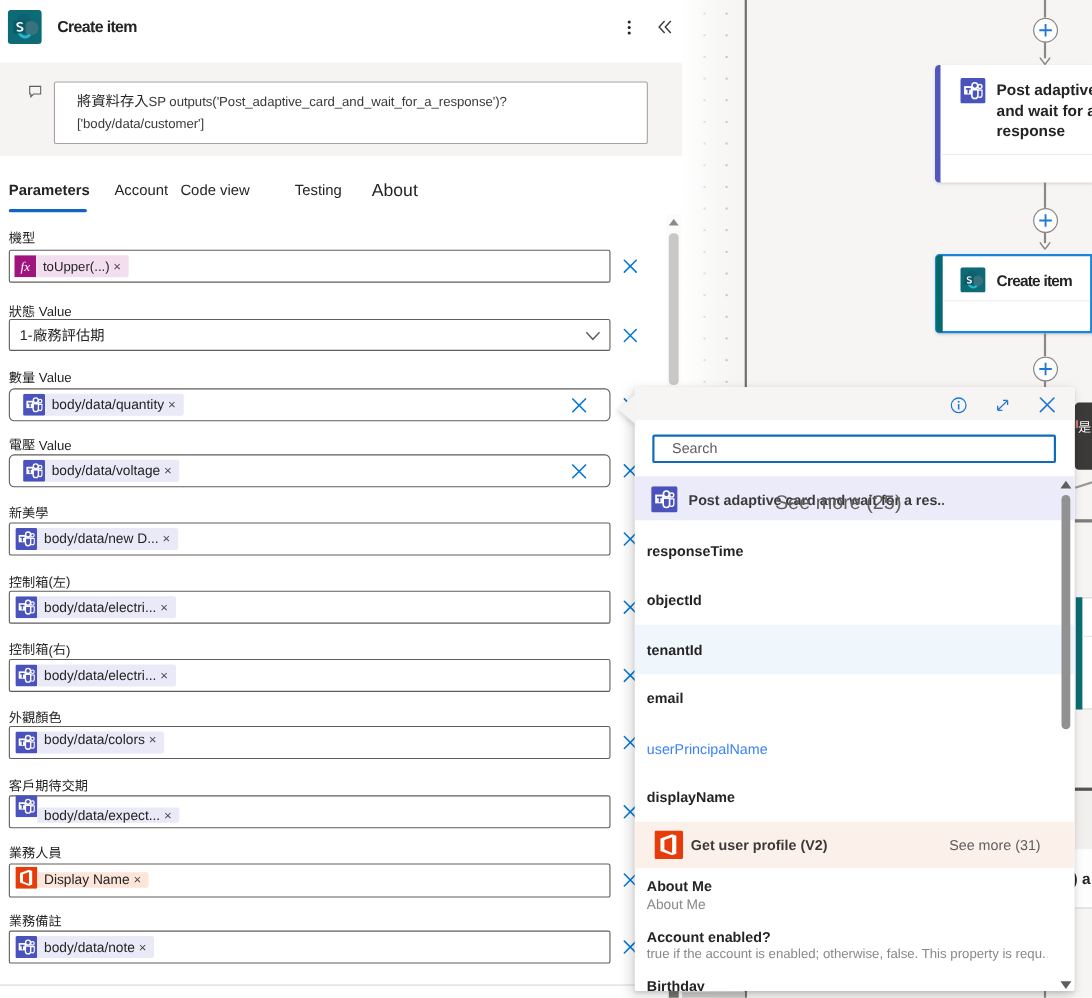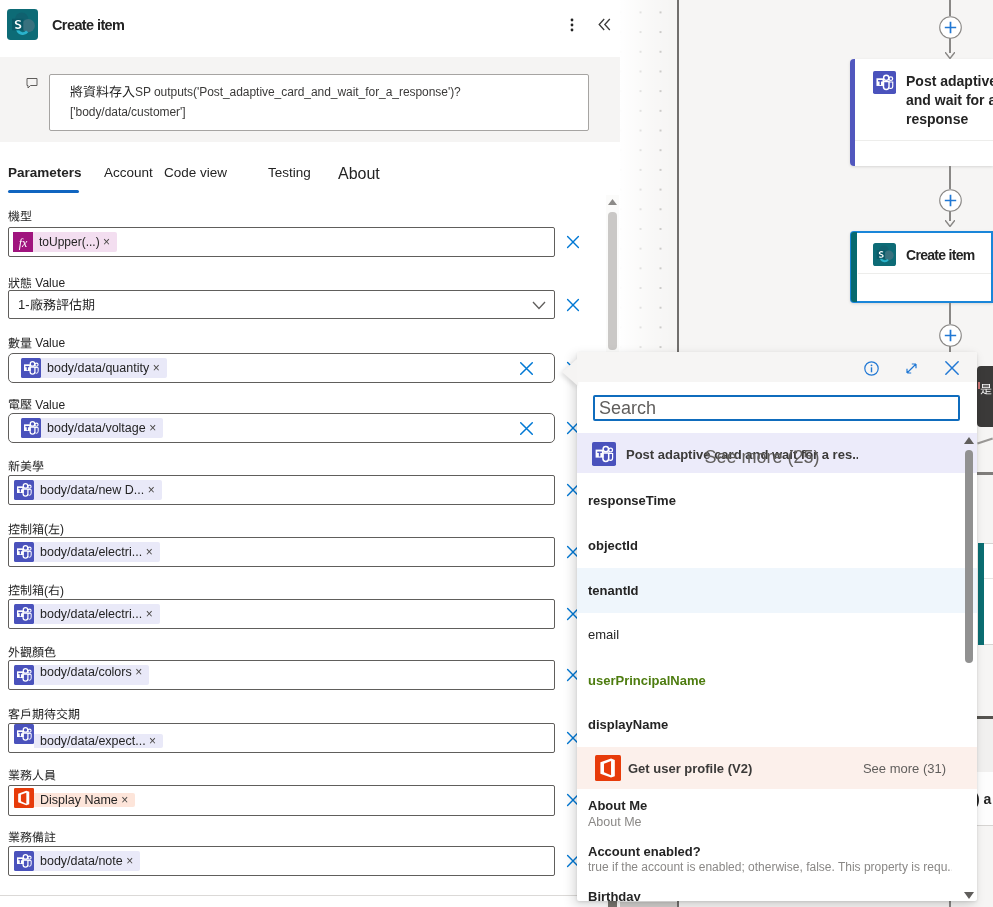--- a/index.html
+++ b/index.html
@@ -427,39 +427,39 @@
     <rect x="6.8" y="6.3" width="1.4" height="5" fill="#2178d4"></rect>
   </svg>
 <svg class="a" style="left:904px;top:361px" width="15" height="15" viewBox="0 0 15 15">
     <path d="M3 12 12 3M12 3H7.8M12 3V7.2M3 12V7.8M3 12H7.2" fill="none" stroke="#2178d4" stroke-width="1.2"></path>
   </svg>
 <div class="a" style="left:944px;top:360px">
     <svg width="16" height="16" viewBox="0 0 14 14" style="display:block">
       <path d="M1.6 1.6 12.4 12.4M12.4 1.6 1.6 12.4" stroke="#2178d4" stroke-width="1.3" stroke-linecap="round"></path>
     </svg>
   </div>
-<div class="a" style="left:593px;top:395px;width:367px;height:26px;background:#fff;border:2px solid #0f6cbd;border-radius:2px;font-size:18px;color:#605e5c;line-height:22px;padding-left:4px">Search</div>
+<div class="a" style="left:593px;top:395px;width:367px;height:26px;background:#fff;border:2px solid #0f6cbd;border-radius:2px;font-size:13px;color:#605e5c;line-height:22px;padding-left:16px">Search</div>
 <div class="a" style="left:577px;top:433px;width:400px;height:40px;background:#ecebfa"></div>
 <svg style="position:absolute;left:592px;top:442px" width="24" height="24" viewBox="0 0 24 24">
     <rect width="24" height="24" rx="1.8" fill="#4a52bc"></rect>
     <circle cx="13.8" cy="7.1" r="2.7" fill="none" stroke="#fff" stroke-width="1.5"></circle>
     <circle cx="18.6" cy="8" r="1.9" fill="none" stroke="#fff" stroke-width="1.3"></circle>
     <path d="M10.9 10.9h5.8v5.3q0 3.2-2.9 3.2t-2.9-3.2z" fill="none" stroke="#fff" stroke-width="1.5"></path>
     <path d="M16.7 11.5h3.9v4.2q0 2.6-2 2.6-1 0-1.5-.7" fill="none" stroke="#fff" stroke-width="1.2"></path>
     <rect x="3.6" y="7.6" width="8" height="8" fill="#fff"></rect>
     <path d="M5.3 10.2h4.6M7.6 10.2v4.4" stroke="#4a52bc" stroke-width="1.5" fill="none"></path>
   </svg>
 <div class="a" style="left:626px;top:447px;width:232px;overflow:hidden;white-space:nowrap;font-size:13px;font-weight:bold;color:#3b3a39">Post adaptive card and wait for a res...</div>
 <div class="a" style="left:577px;top:447px;width:370px;text-align:center;font-size:18px;color:#605e5c">See more (25)</div>
 <div class="a" style="left:577px;top:568px;width:400px;height:45px;background:#eff6fc"></div>
 <div class="a" style="left:588px;top:493px;font-size:13px;font-weight:bold;color:#242424">responseTime</div>
 <div class="a" style="left:588px;top:538px;font-size:13px;font-weight:bold;color:#242424">objectId</div>
 <div class="a" style="left:588px;top:583px;font-size:13px;font-weight:bold;color:#242424">tenantId</div>
-<div class="a" style="left:588px;top:627px;font-size:13px;font-weight:normal;color:#242424">email</div>
-<div class="a" style="left:588px;top:673px;font-size:13px;font-weight:bold;color:#4d7c0f">userPrincipalName</div>
+<div class="a" style="left:588px;top:627px;font-size:13px;font-weight:bold;color:#242424">email</div>
+<div class="a" style="left:588px;top:673px;font-size:13px;font-weight:normal;color:#3b82f6">userPrincipalName</div>
 <div class="a" style="left:588px;top:717px;font-size:13px;font-weight:bold;color:#242424">displayName</div>
 <div class="a" style="left:577px;top:747px;width:400px;height:42px;background:#fcf0eb"></div>
 <svg style="position:absolute;left:595px;top:755px" width="26" height="26" viewBox="0 0 24 24">
     <rect width="24" height="24" rx="1.5" fill="#e73b0a"></rect>
     <path d="M5 6.8 L14.8 3.2 L18.3 4.5 L18.3 19.5 L14.8 20.8 L5 17.2 Z" fill="#fff"></path>
     <path d="M8.3 8 L14.8 5.6 L14.8 18.8 L8.3 16 Z" fill="#e73b0a"></path>
   </svg>
 <div class="a" style="left:628px;top:761px;font-size:13px;font-weight:bold;color:#3b3a39">Get user profile (V2)</div>
 <div class="a" style="left:577px;top:761px;width:369px;text-align:right;font-size:13px;color:#605e5c">See more (31)</div>
 <div class="a" style="left:588px;top:798px;font-size:13px;font-weight:bold;color:#242424">About Me</div>

